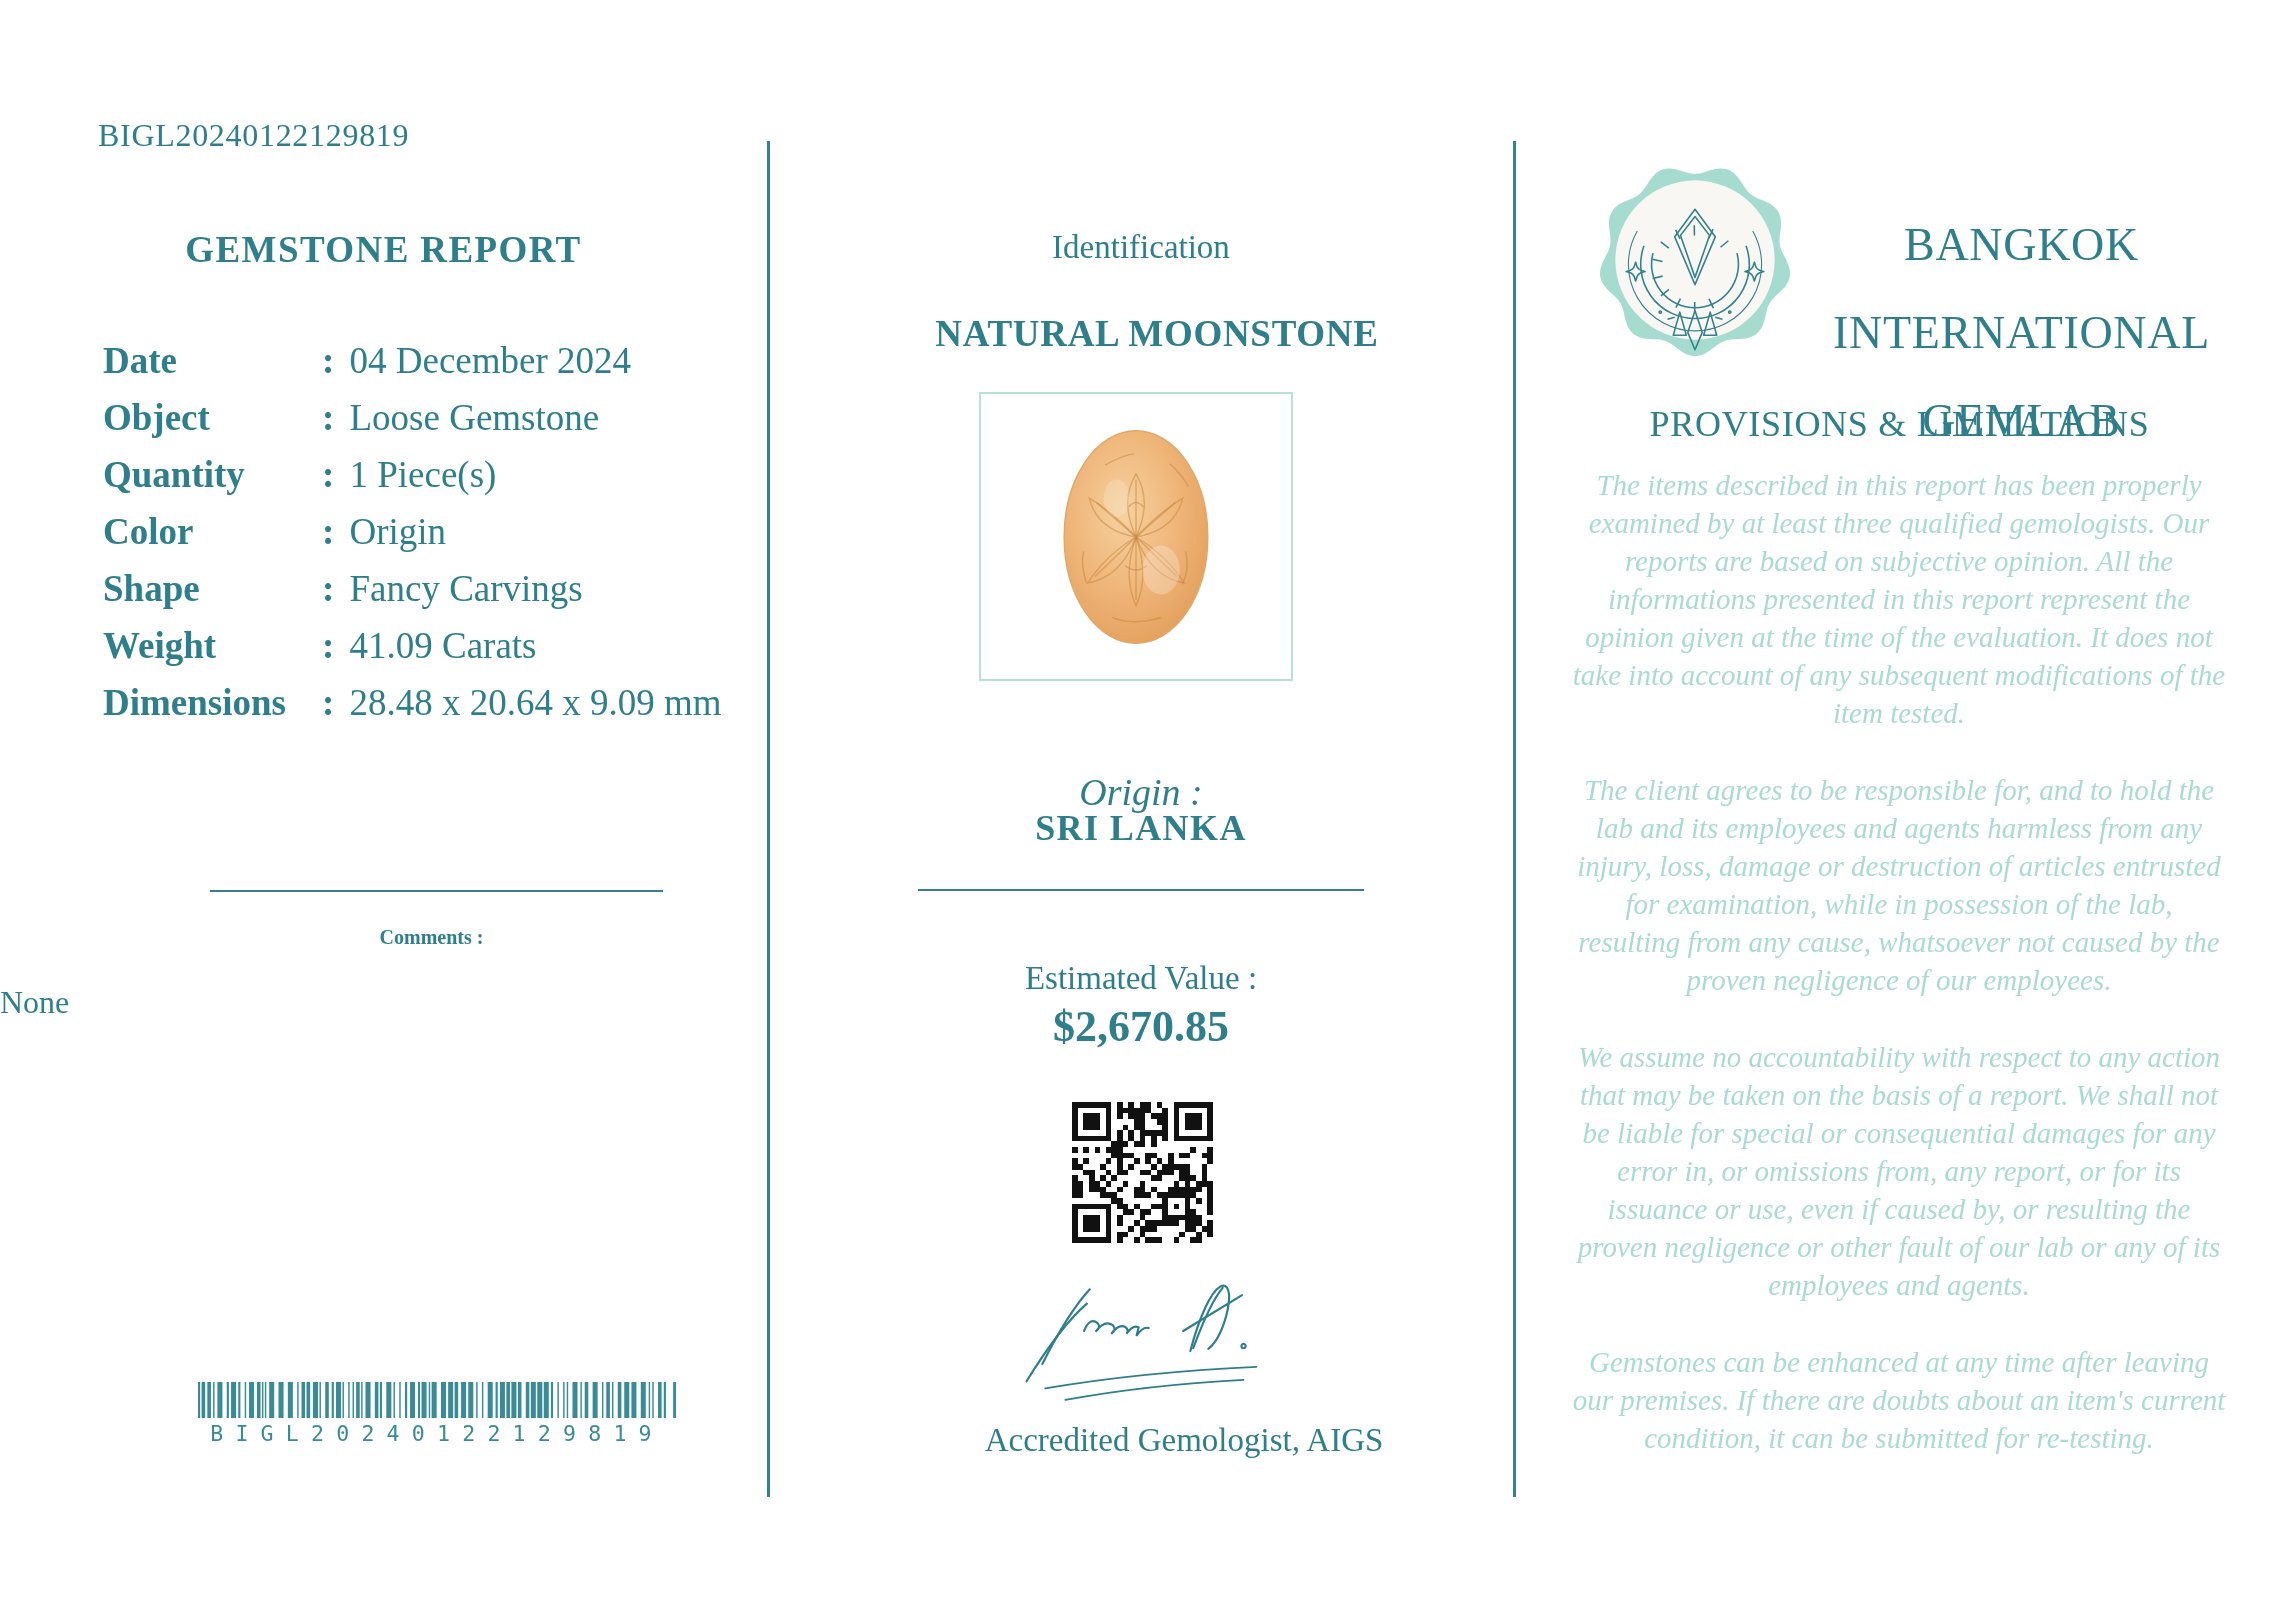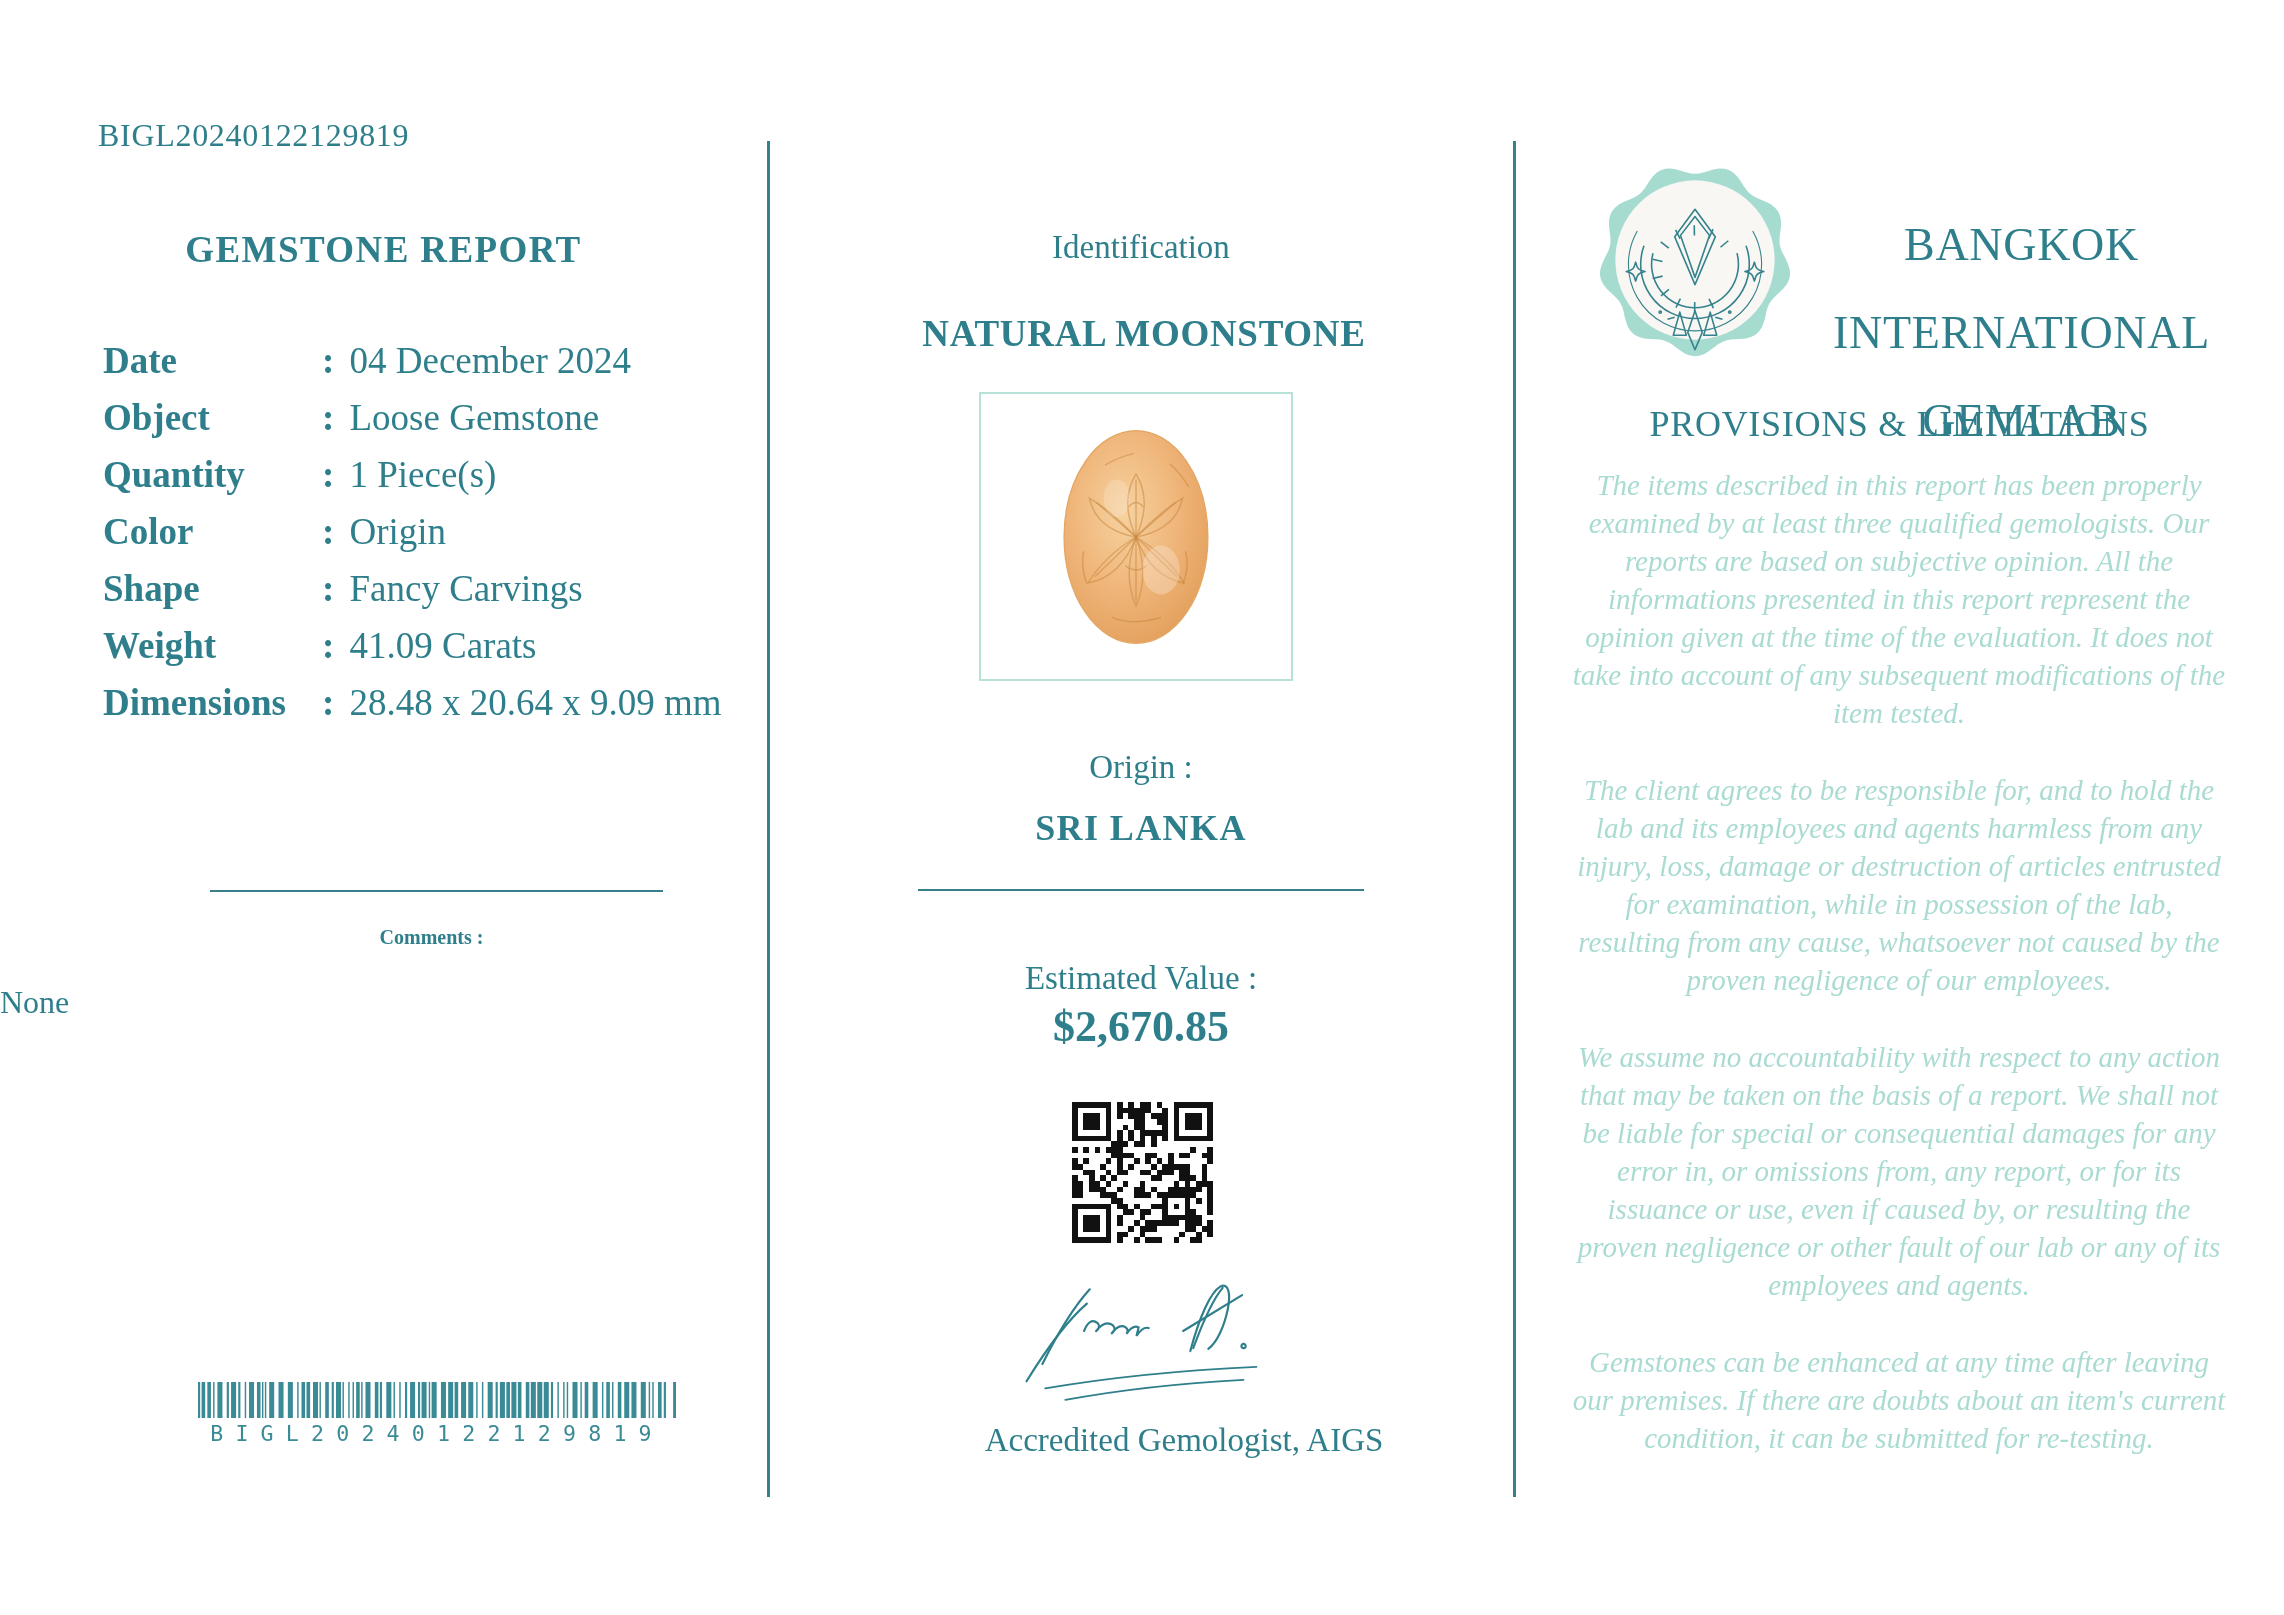--- a/index.html
+++ b/index.html
@@ -20,23 +20,23 @@
   .comments-hr{position:absolute;left:210px;top:890px;width:453px;height:2.2px;background:#39808d;}
   .comments-label{position:absolute;left:0;top:926px;width:767px;text-align:center;font-size:20px;font-weight:bold;margin-left:48px;}
   .comments-value{position:absolute;left:0;top:984px;width:898px;text-align:left;font-size:32px;}
   .barcode-wrap{position:absolute;left:198px;top:1382px;width:478px;}
   .barcode-svg{display:block;width:478px;height:36px;}
   .barcode-text{margin-top:2.9px;width:478px;text-align:center;font-family:"DejaVu Sans Mono","Liberation Mono",monospace;font-size:21.6px;letter-spacing:12.2px;color:#3a8b96;white-space:nowrap;}
 
   
   .midcol{position:absolute;left:768px;top:0;width:746px;height:1616px;}
   .ident-heading{position:absolute;left:0;top:229px;width:746px;text-align:center;font-size:33px;}
-  .ident-species{position:absolute;left:3px;top:312px;width:746px;text-align:center;font-size:37px;font-weight:bold;letter-spacing:0.7px;}
+  .ident-species{position:absolute;left:16px;top:312px;width:746px;text-align:center;font-size:37px;font-weight:bold;letter-spacing:0.7px;}
   .gembox{position:absolute;left:211px;top:392px;width:314px;height:289px;border:2.2px solid #b7e2d8;box-sizing:border-box;display:flex;align-items:center;justify-content:center;}
-  .origin-label{position:absolute;left:0;top:749px;width:746px;text-align:center;font-size:33px;}
+  .origin-label{position:absolute;left:0;top:770px;width:746px;text-align:center;font-size:38px;font-style:italic;}
   .origin-value{position:absolute;left:0;top:807px;width:746px;text-align:center;font-size:36px;font-weight:bold;letter-spacing:1.4px;}
   .value-hr{position:absolute;left:150px;top:889px;width:446px;height:2.2px;background:#39808d;}
   .value-label{position:absolute;left:0;top:936px;width:746px;text-align:center;font-size:33px;margin-top:24px;}
   .value-amount{position:absolute;left:0;top:1001px;width:746px;text-align:center;font-size:44px;font-weight:bold;}
   .qr-wrap{position:absolute;left:304px;top:1102px;width:141px;height:141px;}
   .sig-wrap{position:absolute;left:237px;top:1279px;width:273px;height:137px;}
   .sr-only{position:absolute;width:0.7px;height:0.7px;overflow:hidden;clip:rect(0 0 0 0);}
   .signatory{position:absolute;left:0;top:1422px;width:746px;text-align:center;font-size:33px;padding-left:43px;}
 
   

